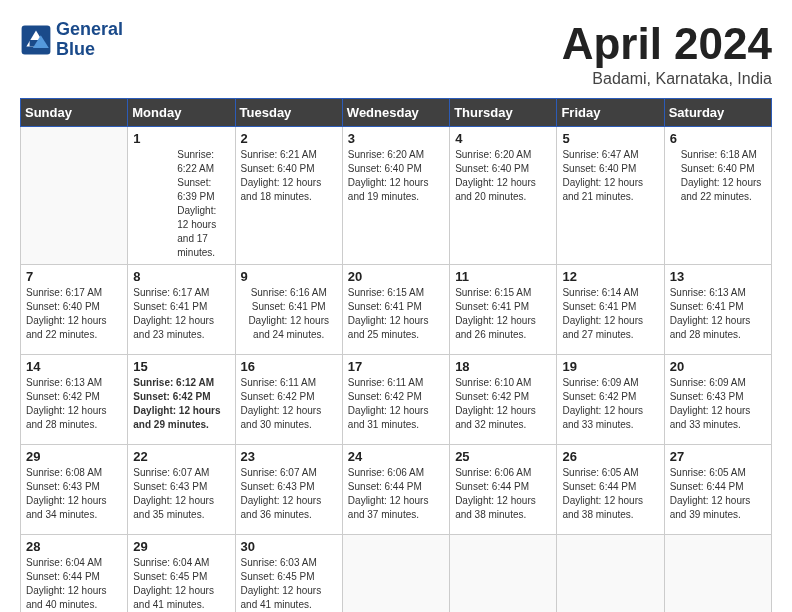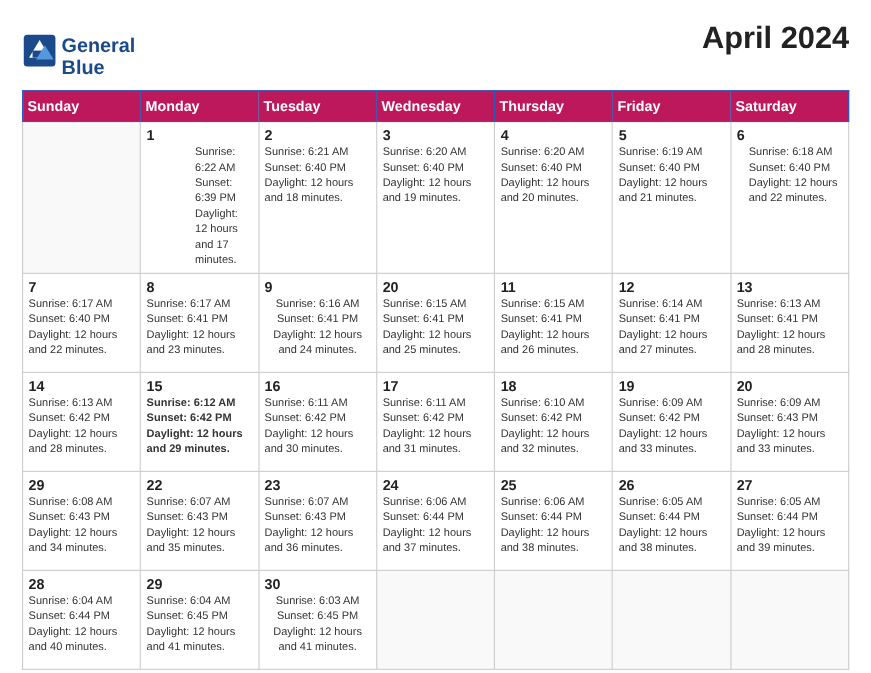--- a/index.html
+++ b/index.html
@@ -19,50 +19,49 @@
     .logo {
       display: flex;
       align-items: center;
       gap: 4px;
     }
     .logo-text {
       font-size: 18px;
       font-weight: bold;
       color: #1a4a8a;
       line-height: 1.1;
-      margin-top: 12px;
     }
     .logo-text span {
       display: block;
     }
     .logo-icon {
       width: 32px;
       height: 32px;
     }
     .title-block {
       text-align: right;
     }
     .month-title {
-      font-size: 28px;
+      font-size: 44px;
       font-weight: bold;
       color: #222;
       line-height: 1.1;
     }
     .location-title {
       font-size: 16px;
       color: #444;
       margin-top: 2px;
     }
     .calendar {
       width: 100%;
       border-collapse: collapse;
       font-size: 11px;
     }
     .calendar th {
-      background: #be185d;
+      background: #404040;
       color: #fff;
       padding: 6px 4px;
       text-align: left;
       font-size: 13px;
       font-weight: bold;
       border: 1px solid #2b5bb8;
     }
     .calendar td {
       border: 1px solid #ccc;
       vertical-align: top;
@@ -98,20 +97,21 @@
       <rect x="12" y="20" width="16" height="8" fill="#1a4a8a"></rect>
       <polygon points="26,14 36,30 16,30" fill="#5599dd"></polygon>
     </svg>
     <div class="logo-text">
       <span>General</span>
       <span>Blue</span>
     </div>
   </div>
   <div class="title-block">
     <div class="month-title">April 2024</div>
+    <div class="location-title">Badami, Karnataka, India</div>
   </div>
 </div>
 
 <table class="calendar">
   <thead>
     <tr>
     <th>Sunday</th>
         <th>Monday</th>
         <th>Tuesday</th>
         <th>Wednesday</th>
@@ -146,21 +146,21 @@
         </td>
         <td>
           <span class="day-number">4</span>
           <div class="day-info" style="white-space: pre-line;">Sunrise: 6:20 AM
 Sunset: 6:40 PM
 Daylight: 12 hours
 and 20 minutes.</div>
         </td>
         <td>
           <span class="day-number">5</span>
-          <div class="day-info" style="white-space: pre-line;">Sunrise: 6:19 AM
+          <div class="day-info" style="white-space: pre-line;">Sunrise: 6:47 AM
 Sunset: 6:40 PM
 Daylight: 12 hours
 and 21 minutes.</div>
         </td>
         <td>
           <span class="day-number">6</span>
           <div class="day-info" style="white-space: pre-line; margin-left: 11px;">Sunrise: 6:18 AM
 Sunset: 6:40 PM
 Daylight: 12 hours
 and 22 minutes.</div>
@@ -329,21 +329,21 @@
         </td>
         <td>
           <span class="day-number">29</span>
           <div class="day-info" style="white-space: pre-line;">Sunrise: 6:04 AM
 Sunset: 6:45 PM
 Daylight: 12 hours
 and 41 minutes.</div>
         </td>
         <td>
           <span class="day-number">30</span>
-          <div class="day-info" style="white-space: pre-line; text-align: center;">Sunrise: 6:03 AM
+          <div class="day-info" style="white-space: pre-line;">Sunrise: 6:03 AM
 Sunset: 6:45 PM
 Daylight: 12 hours
 and 41 minutes.</div>
         </td>
         <td class="empty-cell"></td>
         <td class="empty-cell"></td>
         <td class="empty-cell"></td>
         <td class="empty-cell"></td>
       </tr>
     </tbody>

